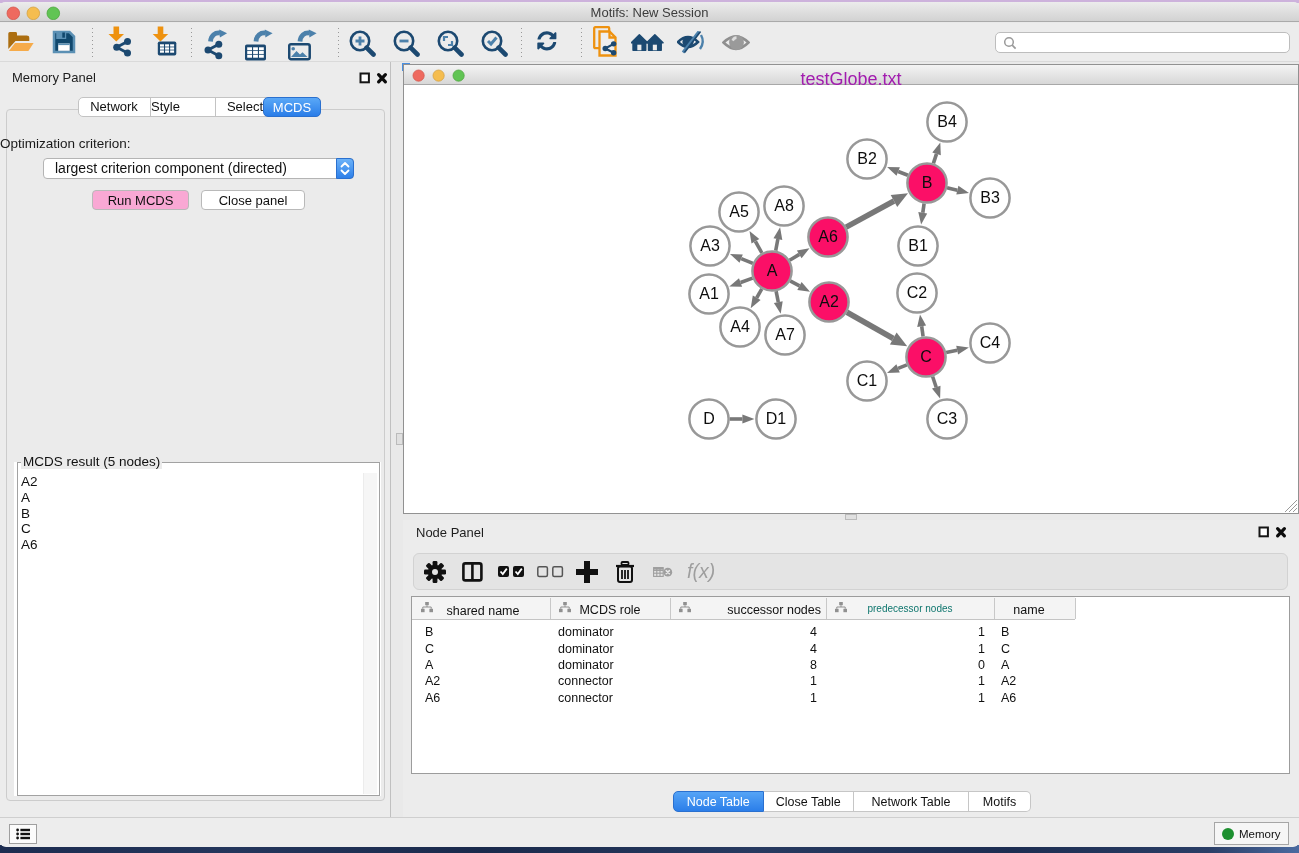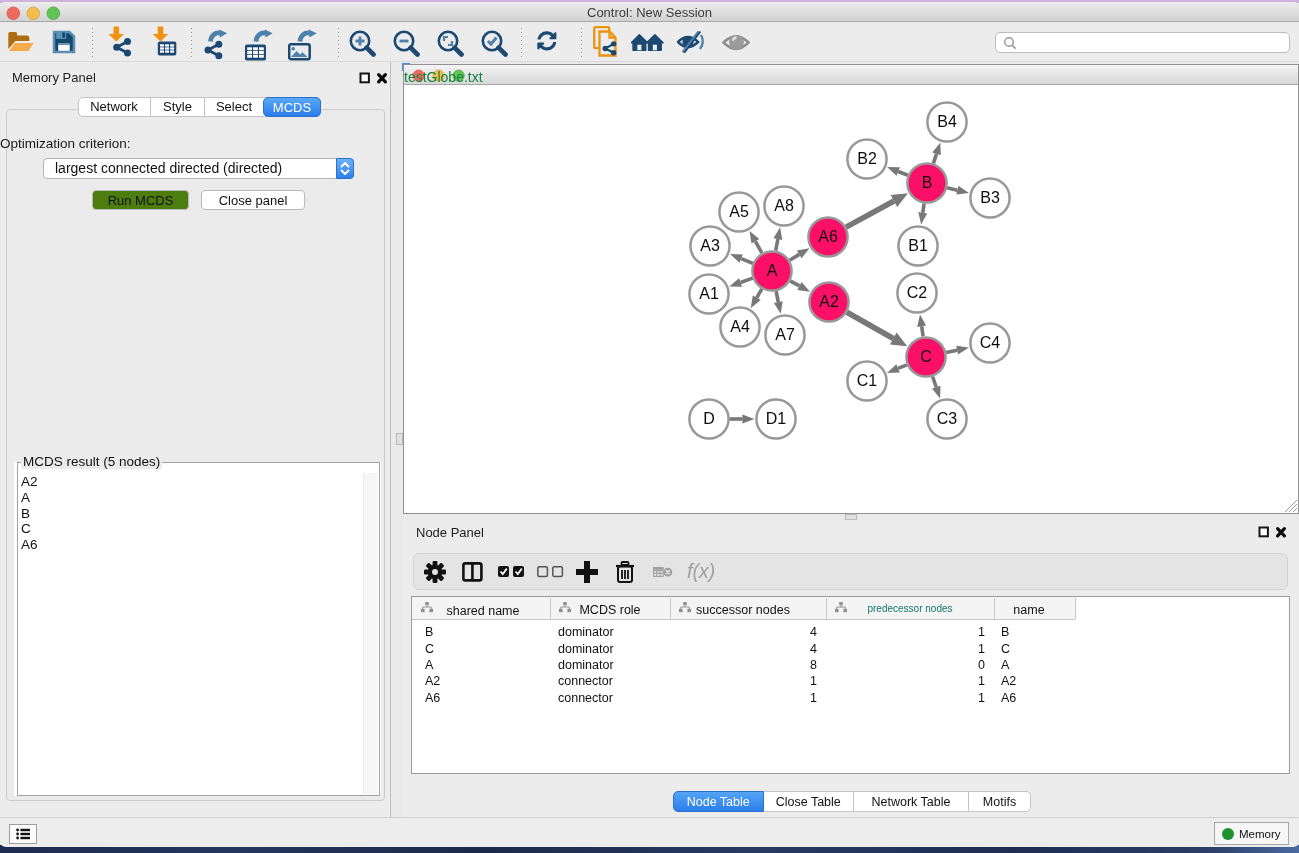--- a/index.html
+++ b/index.html
@@ -6,21 +6,21 @@
 .t13{font-size:13px;color:#1e1e1e}
 </style></head><body>
 <div class="abs" style="left:0;top:0;width:1299px;height:3px;background:#cdb2dc"></div>
 <div class="abs" style="left:0;top:845px;width:1299px;height:8px;background:linear-gradient(90deg,#1c2c50 0%,#24365c 18%,#1a2a4c 37%,#273a60 58%,#1d2e52 78%,#2a3e66 93%,#4a6aa0 100%)"></div>
 <div class="abs" style="left:0;top:2px;width:1299px;height:20px;background:linear-gradient(#ececec,#d2d2d2);border-bottom:1px solid #aaa;border-radius:5px 5px 0 0"></div>
 <svg style="position:absolute;left:6px;top:5.5px" width="56.6" height="14.6">
     <circle cx="7.3" cy="7.3" r="6.3" fill="#ee6a5f" stroke="#d5574c" stroke-width="0.8"></circle>
     <circle cx="27.3" cy="7.3" r="6.3" fill="#f5bd4f" stroke="#d6a243" stroke-width="0.8"></circle>
     <circle cx="47.3" cy="7.3" r="6.3" fill="#61c454" stroke="#4ea73f" stroke-width="0.8"></circle>
   </svg>
-<div class="abs t13" style="left:0;top:5px;width:1299px;text-align:center;color:#3c3c3c">Control: New Session</div>
+<div class="abs t13" style="left:0;top:5px;width:1299px;text-align:center;color:#3c3c3c">Motifs: New Session</div>
 <div class="abs" style="left:0;top:23px;width:1299px;height:39px;background:#ececec;border-bottom:1px solid #dadada"></div>
 <div class="abs" style="left:92px;top:28px;width:1px;height:29px;background:repeating-linear-gradient(#999 0 1.5px,transparent 1.5px 4px)"></div>
 <div class="abs" style="left:191px;top:28px;width:1px;height:29px;background:repeating-linear-gradient(#999 0 1.5px,transparent 1.5px 4px)"></div>
 <div class="abs" style="left:338px;top:28px;width:1px;height:29px;background:repeating-linear-gradient(#999 0 1.5px,transparent 1.5px 4px)"></div>
 <div class="abs" style="left:521px;top:28px;width:1px;height:29px;background:repeating-linear-gradient(#999 0 1.5px,transparent 1.5px 4px)"></div>
 <div class="abs" style="left:581px;top:28px;width:1px;height:29px;background:repeating-linear-gradient(#999 0 1.5px,transparent 1.5px 4px)"></div>
 <svg style="position:absolute;left:7px;top:29px" width="28" height="24" viewBox="0 0 28 24">
     <path d="M1.3 20 L1.3 4.5 Q1.3 3 2.8 3 L8.6 3 Q10 3 10 4.4 L10 6.6 L19.6 6.6 Q22.3 6.6 22.3 9 L22.3 12 L8.5 12 L1.3 20 Z" fill="#ac6e10"></path>
 <path d="M1.9 22.1 L8 14.1 L26.6 14.1 L21.4 22.1 Z" fill="#f6ab4a"></path>
   </svg>
@@ -162,50 +162,50 @@
   </svg>
 <div class="abs" style="left:0;top:62px;width:391px;height:755px;background:#ececec;border-right:1px solid #c0c0c0"></div>
 <div class="abs t13" style="left:12px;top:70px">Memory Panel</div>
 <svg style="position:absolute;left:359px;top:72px" width="30" height="13" viewBox="0 0 30 13">
 <rect x="1.5" y="1.5" width="8.4" height="8.8" fill="#fff" stroke="#161616" stroke-width="2"></rect>
 <path d="M19.6 2.6 L26.4 9.8 M26.4 2.6 L19.6 9.8" stroke="#0c0c0c" stroke-width="3.2" stroke-linecap="round"></path>
   </svg>
 <div class="abs" style="left:6px;top:109px;width:379px;height:692px;background:#ebebeb;border:1px solid #cccccc;border-radius:4px"></div>
 <div class="abs" style="left:78px;top:97px;width:243px;height:20px;background:#fff;border:1px solid #c3c3c3;border-radius:5px"></div>
 <div class="abs" style="left:78px;top:97px;width:72px;height:20px;font-size:13px;color:#111;text-align:center;line-height:19px">Network</div>
-<div class="abs" style="left:150px;top:97px;width:54px;height:20px;border-left:1px solid #c3c3c3;font-size:13px;color:#111;text-align:center;line-height:19px">Style</div>
-<div class="abs" style="left:204px;top:97px;width:59px;height:20px;border-left:1px solid #c3c3c3;font-size:13px;color:#111;text-align:center;line-height:19px">Select</div>
+<div class="abs" style="left:150px;top:97px;width:54px;height:20px;border-left:1px solid #c3c3c3;font-size:13px;color:#111;text-align:left;line-height:19px">Style</div>
+<div class="abs" style="left:215px;top:97px;width:59px;height:20px;border-left:1px solid #c3c3c3;font-size:13px;color:#111;text-align:center;line-height:19px">Select</div>
 <div class="abs" style="left:263px;top:97px;width:58px;height:20px;background:linear-gradient(#5aa8f7,#2a7de8);border:1px solid #2a70cf;border-radius:5px;color:#fff;font-size:13px;text-align:center;line-height:19px">MCDS</div>
 <div class="abs" style="left:0;top:136px;width:391px;text-align:left;font-size:13.5px;color:#1a1a1a">Optimization criterion:</div>
 <div class="abs" style="left:43px;top:158px;width:311px;height:21px;background:#fff;border:1px solid #b4b4b4;border-radius:4px"></div>
-<div class="abs" style="left:55px;top:160px;font-size:14px;color:#111">largest connected directed (directed)</div>
+<div class="abs" style="left:55px;top:160px;font-size:14px;color:#111">largest criterion component (directed)</div>
 <div class="abs" style="left:336px;top:158px;width:18px;height:21px;background:linear-gradient(#6cb2f8,#2e80e9);border-radius:0 4px 4px 0;border:1px solid #2a70cf"></div>
 <svg class="abs" style="left:338px;top:161px" width="14" height="15" viewBox="0 0 14 15">
     <path d="M3.5 5.5 L7 2 L10.5 5.5 M3.5 9.5 L7 13 L10.5 9.5" stroke="#fff" stroke-width="1.8" fill="none" stroke-linecap="round" stroke-linejoin="round"></path>
   </svg>
-<div class="abs" style="left:92px;top:190px;width:97px;height:20px;background:#4d7c0f;border:1px solid #b9b9b9;border-radius:4px;font-size:13px;color:#111;text-align:center;line-height:19px">Run MCDS</div>
+<div class="abs" style="left:92px;top:190px;width:97px;height:20px;background:#f9a8d4;border:1px solid #b9b9b9;border-radius:4px;font-size:13px;color:#111;text-align:center;line-height:19px">Run MCDS</div>
 <div class="abs" style="left:201px;top:190px;width:104px;height:20px;background:#fff;border:1px solid #b9b9b9;border-radius:4px;font-size:13px;color:#111;text-align:center;line-height:19px">Close panel</div>
 <div class="abs" style="left:14px;top:462px;width:367px;height:334px;background:#fff"></div>
 <div class="abs" style="left:17px;top:462px;width:363px;height:334px;border:1px solid #a2a2a2"></div>
 <div class="abs" style="left:21px;top:454px;background:#ebebeb;font-size:13.5px;color:#111;padding:0 2px">MCDS result (5 nodes)</div>
 <div class="abs" style="left:363px;top:473px;width:14px;height:321px;background:#f6f6f6;border-left:1px solid #ececec"></div>
 <div class="abs" style="left:21px;top:474px;font-size:13.5px;color:#111">A2</div>
 <div class="abs" style="left:21px;top:490px;font-size:13.5px;color:#111">A</div>
 <div class="abs" style="left:21px;top:506px;font-size:13.5px;color:#111">B</div>
 <div class="abs" style="left:21px;top:521px;font-size:13.5px;color:#111">C</div>
 <div class="abs" style="left:21px;top:537px;font-size:13.5px;color:#111">A6</div>
 <div class="abs" style="left:396px;top:433px;width:7px;height:12px;background:#e0e0e0;border:1px solid #bbb"></div>
 <div class="abs" style="left:403px;top:64px;width:896px;height:450px;background:#fff;border:1px solid #919191"></div>
 <div class="abs" style="left:404px;top:65px;width:894px;height:20px;background:linear-gradient(#f4f4f4,#d7d7d7);border-bottom:1px solid #a8a8a8"></div>
 <svg style="position:absolute;left:412px;top:69px" width="55.2" height="13.2">
     <circle cx="6.6" cy="6.6" r="5.6" fill="#ee6a5f" stroke="#d5574c" stroke-width="0.8"></circle>
     <circle cx="26.6" cy="6.6" r="5.6" fill="#f5bd4f" stroke="#d6a243" stroke-width="0.8"></circle>
     <circle cx="46.6" cy="6.6" r="5.6" fill="#61c454" stroke="#4ea73f" stroke-width="0.8"></circle>
   </svg>
-<div class="abs" style="left:404px;top:69px;width:894px;text-align:left;font-size:14px;color:#15803d">testGlobe.txt</div>
+<div class="abs" style="left:404px;top:69px;width:894px;text-align:center;font-size:18px;color:#a21caf">testGlobe.txt</div>
 <svg class="abs" style="left:402px;top:63px" width="8" height="8">
     <path d="M0 8 L0 0 L8 0" stroke="#4a90e2" stroke-width="2" fill="none"></path>
   </svg>
 <svg class="abs" style="left:404px;top:86px" width="894" height="427" viewBox="0 0 894 427">
     <line x1="348.6" y1="192.1" x2="336.6" y2="196.5" stroke="#787878" stroke-width="3.6"></line>
 <polygon points="325.3,200.6 335.0,192.3 338.1,200.7" fill="#787878"></polygon>
 <line x1="386.1" y1="194.8" x2="395.5" y2="199.9" stroke="#787878" stroke-width="3.6"></line>
 <polygon points="406.0,205.7 393.3,203.9 397.6,196.0" fill="#787878"></polygon>
 <line x1="348.9" y1="177.3" x2="337.2" y2="172.6" stroke="#787878" stroke-width="3.6"></line>
 <polygon points="326.0,168.1 338.8,168.4 335.5,176.7" fill="#787878"></polygon>
@@ -372,21 +372,21 @@
 <g fill="#909090">
       <rect x="4.2" y="0" width="3.6" height="3.2"></rect>
       <rect x="0" y="6.8" width="3.6" height="3.4"></rect>
       <rect x="8.4" y="6.8" width="3.6" height="3.4"></rect>
     </g>
 <g stroke="#909090" stroke-width="1">
       <path d="M6 3.2 L6 5 M1.8 6.8 L1.8 5 L10.2 5 L10.2 6.8" fill="none"></path>
     </g>
   </svg>
 <div class="abs" style="left:670px;top:598px;width:1px;height:21px;background:#c8c8c8"></div>
-<div class="abs" style="left:665px;top:602.5px;width:156px;text-align:center;font-size:12.5px;color:#111">successor nodes</div>
+<div class="abs" style="left:665px;top:602.5px;width:156px;text-align:right;font-size:12.5px;color:#111">successor nodes</div>
 <svg style="position:absolute;left:679px;top:602px" width="12" height="11" viewBox="0 0 12 11">
 <g fill="#909090">
       <rect x="4.2" y="0" width="3.6" height="3.2"></rect>
       <rect x="0" y="6.8" width="3.6" height="3.4"></rect>
       <rect x="8.4" y="6.8" width="3.6" height="3.4"></rect>
     </g>
 <g stroke="#909090" stroke-width="1">
       <path d="M6 3.2 L6 5 M1.8 6.8 L1.8 5 L10.2 5 L10.2 6.8" fill="none"></path>
     </g>
   </svg>

